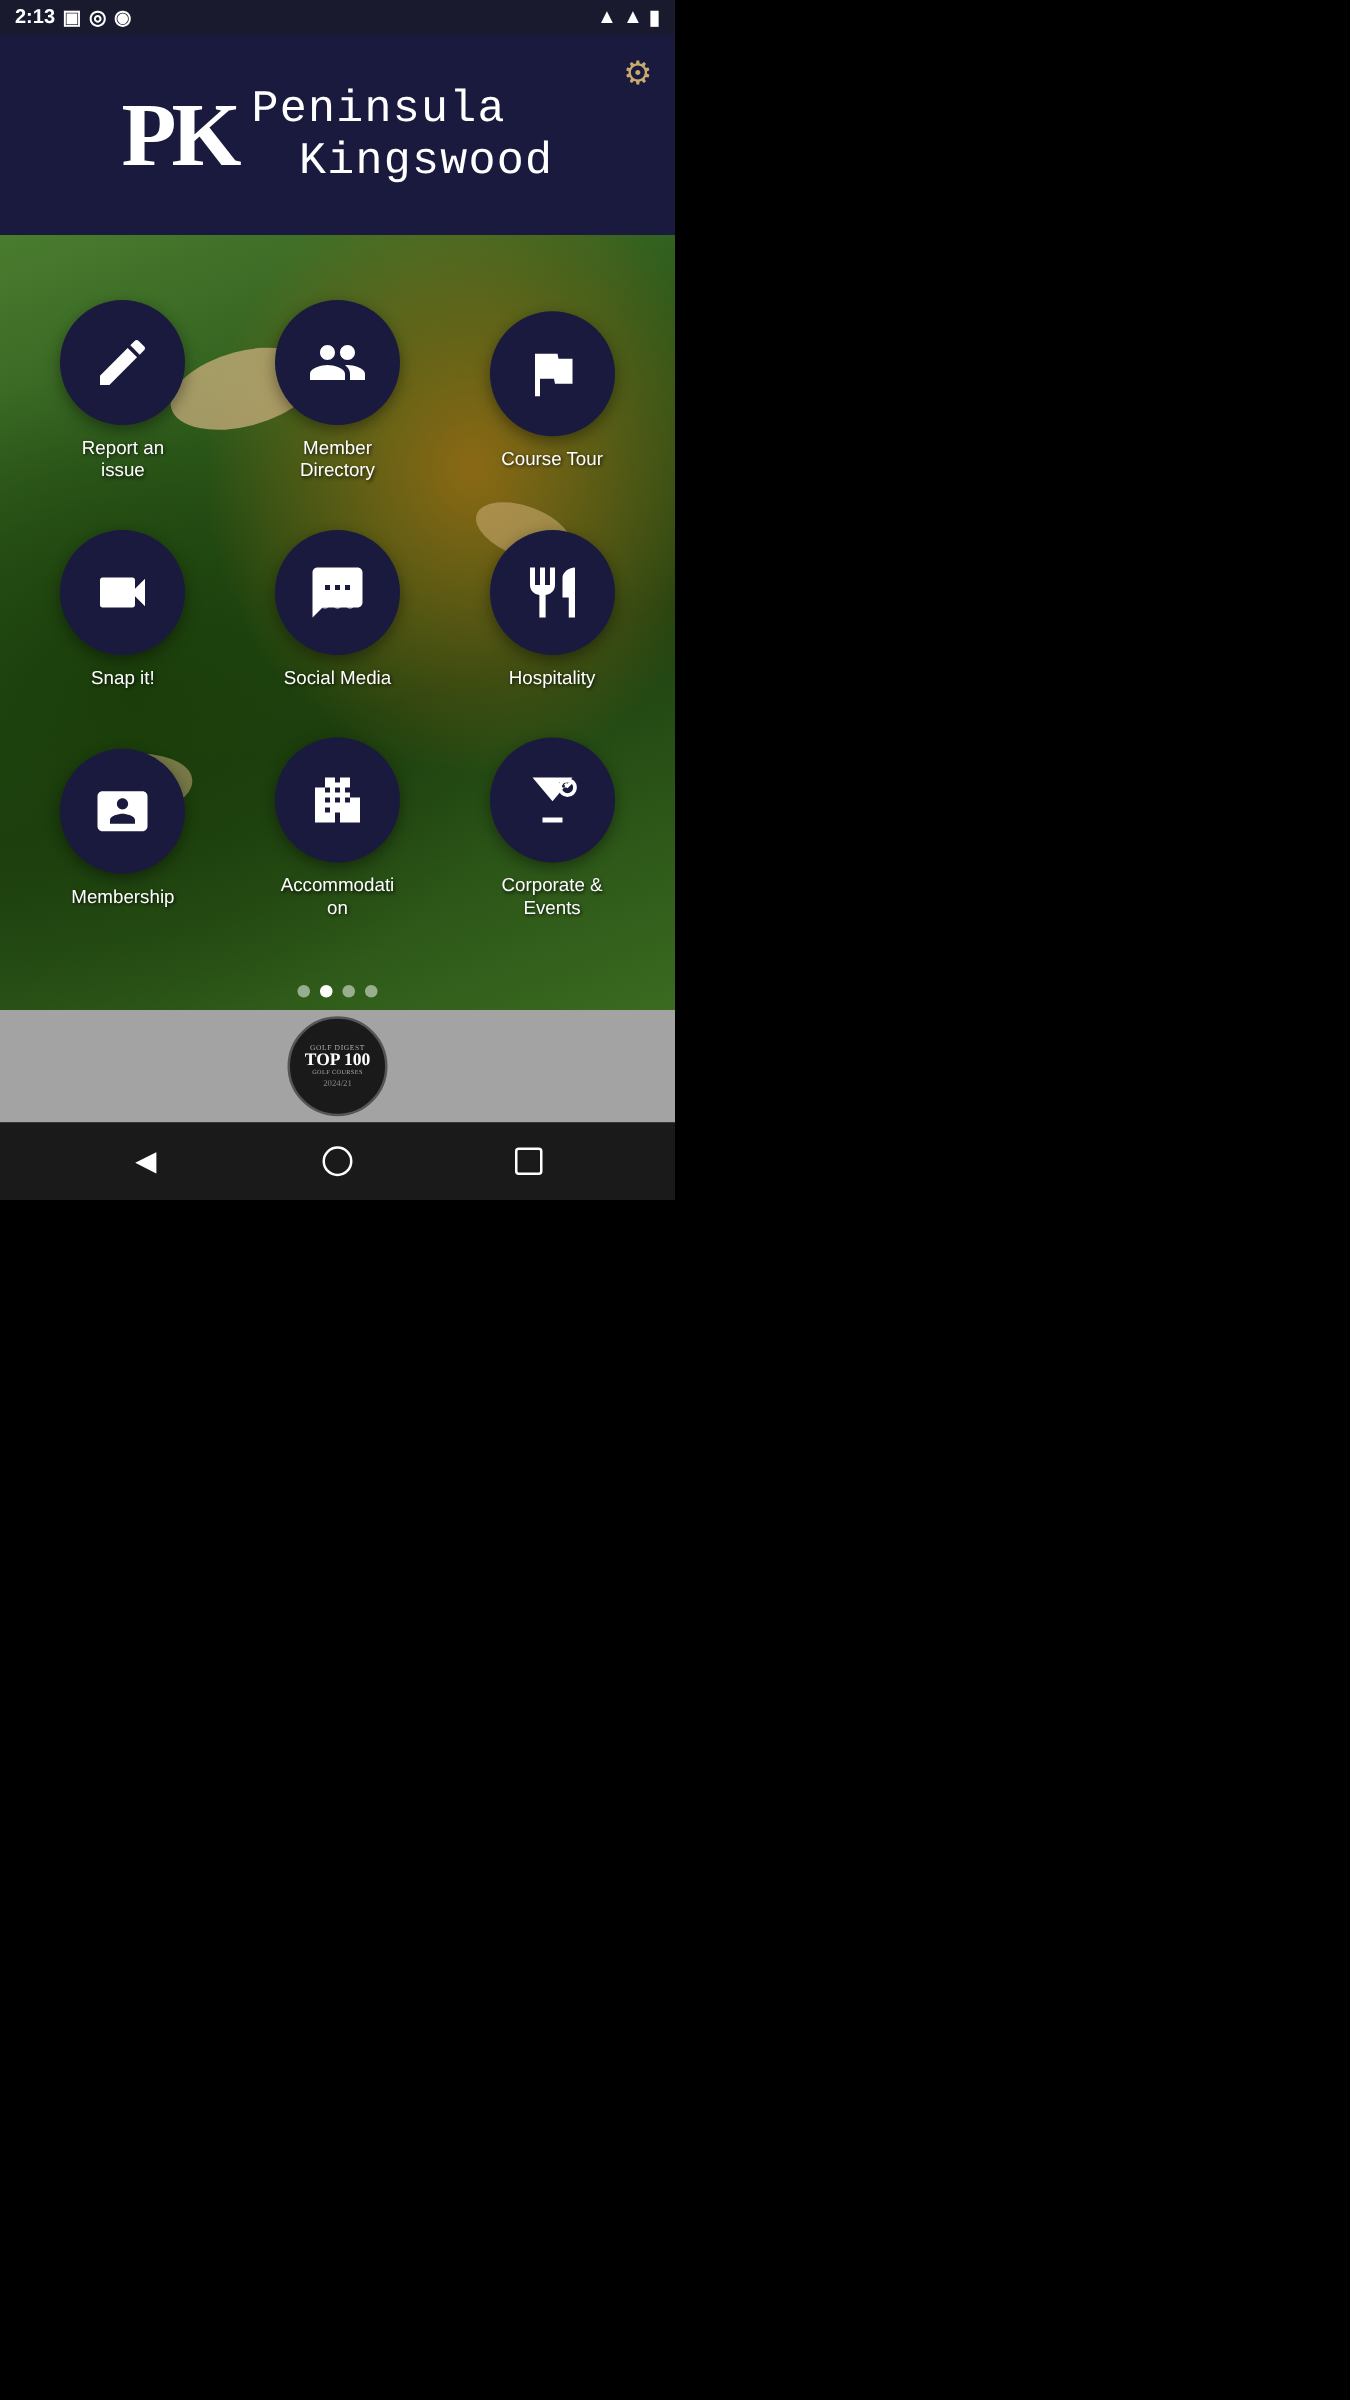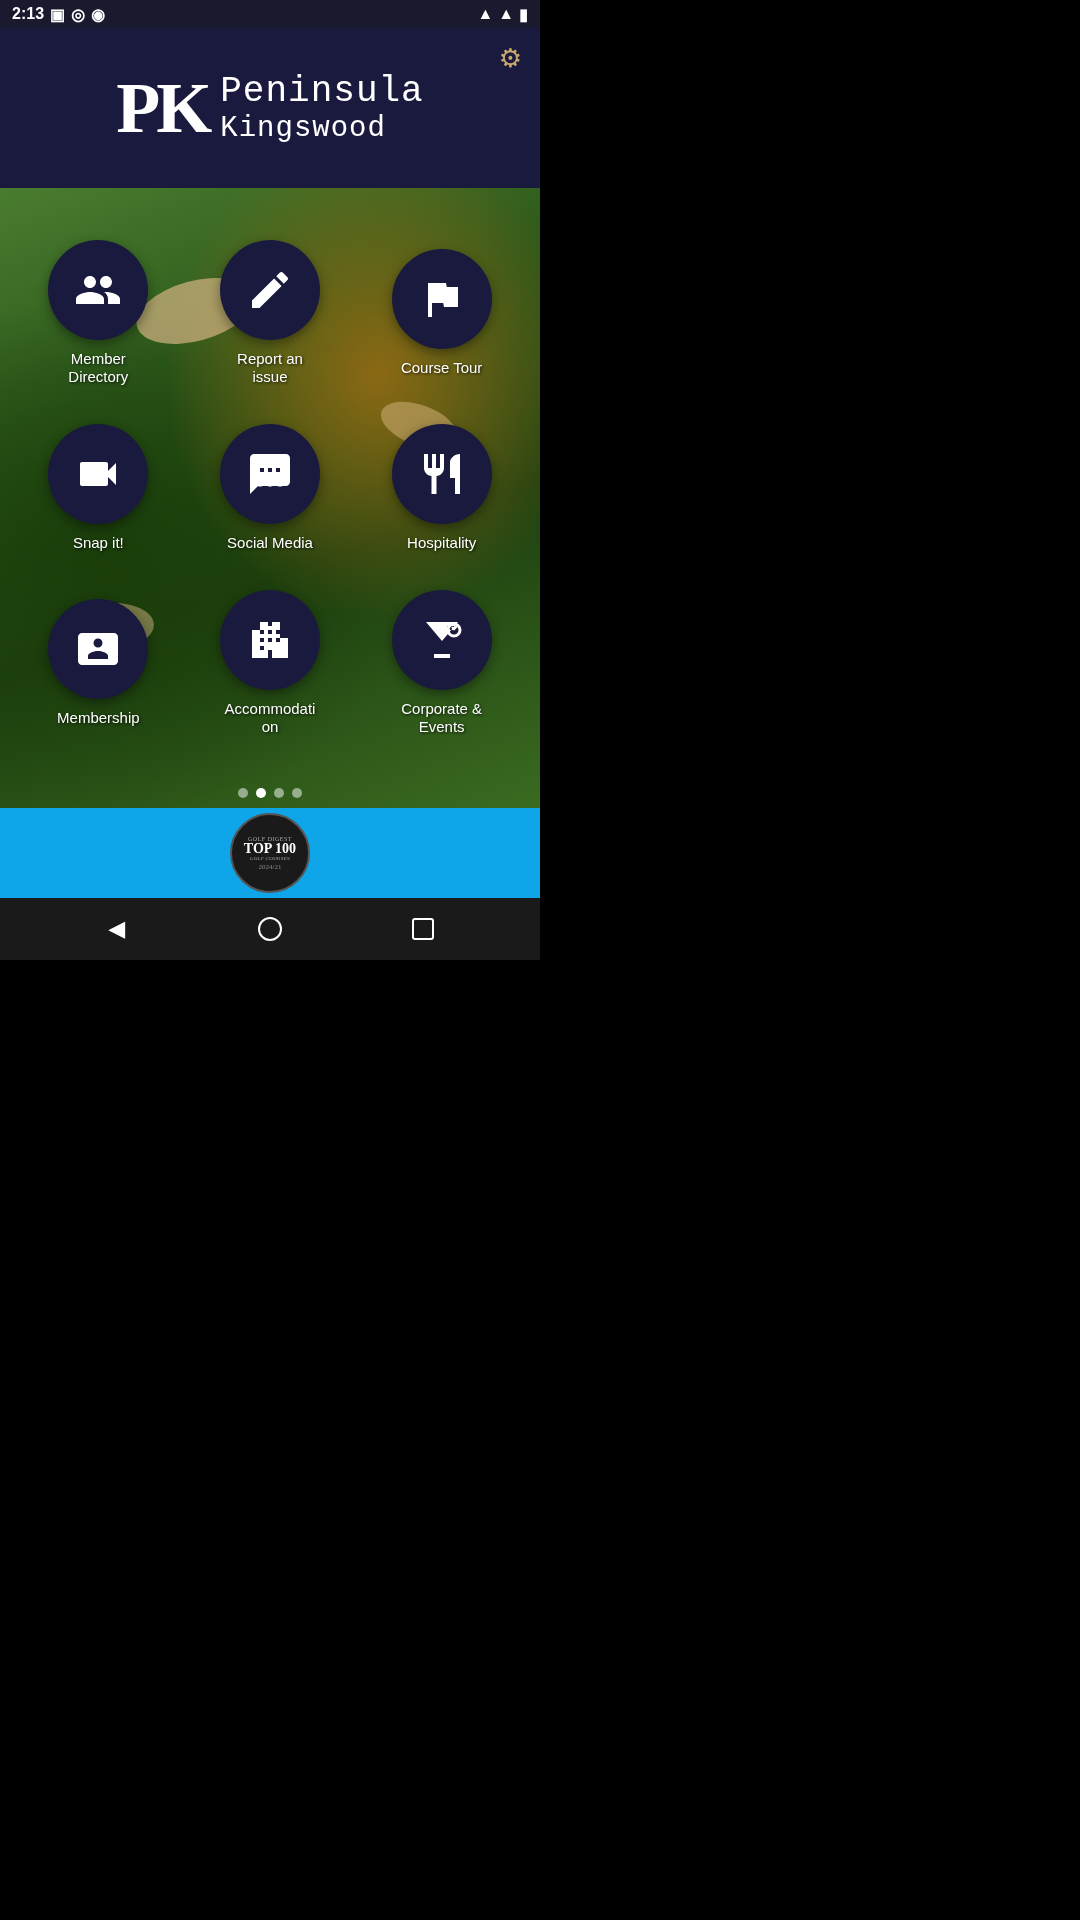--- a/index.html
+++ b/index.html
@@ -63,24 +63,25 @@
     }
 
     .logo-text .line1 {
       font-size: 36px;
       font-weight: 300;
       display: block;
       letter-spacing: 1px;
     }
 
     .logo-text .line2 {
-      font-size: 29px;
+      font-size: 36px;
       font-weight: 300;
       display: block;
       letter-spacing: 1px;
+      margin-left: 38px;
     }
 
     .gear-icon {
       position: absolute;
       top: 15px;
       right: 18px;
       font-size: 26px;
       color: #c8a96e;
       cursor: pointer;
     }
@@ -208,21 +209,21 @@
       background: rgba(255,255,255,0.5);
     }
 
     .dot.active {
       background: white;
     }
 
     
     .footer-logo {
       height: 90px;
-      background: #0ea5e9;
+      background: #a3a3a3;
       display: flex;
       align-items: center;
       justify-content: center;
     }
 
     .top100-badge {
       width: 80px;
       height: 80px;
       border-radius: 50%;
       background: #1a1a1a;
@@ -330,33 +331,33 @@
   <div class="bg-golf"></div>
   <div class="bunker1"></div>
   <div class="bunker2"></div>
   <div class="bunker3"></div>
 
   <div class="menu-grid">
 
     <div class="menu-item">
       <div class="menu-circle">
         <svg viewBox="0 0 24 24">
+          <path d="M3 17.25V21h3.75L17.81 9.94l-3.75-3.75L3 17.25zM20.71 7.04c.39-.39.39-1.02 0-1.41l-2.34-2.34c-.39-.39-1.02-.39-1.41 0l-1.83 1.83 3.75 3.75 1.83-1.83z"></path>
+        </svg>
+      </div>
+      <span class="menu-label">Report an<br>issue</span>
+    </div>
+
+    <div class="menu-item">
+      <div class="menu-circle">
+        <svg viewBox="0 0 24 24">
           <path d="M16 11c1.66 0 2.99-1.34 2.99-3S17.66 5 16 5c-1.66 0-3 1.34-3 3s1.34 3 3 3zm-8 0c1.66 0 2.99-1.34 2.99-3S9.66 5 8 5C6.34 5 5 6.34 5 8s1.34 3 3 3zm0 2c-2.33 0-7 1.17-7 3.5V19h14v-2.5c0-2.33-4.67-3.5-7-3.5zm8 0c-.29 0-.62.02-.97.05 1.16.84 1.97 1.97 1.97 3.45V19h6v-2.5c0-2.33-4.67-3.5-7-3.5z"></path>
         </svg>
       </div>
       <span class="menu-label">Member<br>Directory</span>
-    </div>
-
-    <div class="menu-item">
-      <div class="menu-circle">
-        <svg viewBox="0 0 24 24">
-          <path d="M3 17.25V21h3.75L17.81 9.94l-3.75-3.75L3 17.25zM20.71 7.04c.39-.39.39-1.02 0-1.41l-2.34-2.34c-.39-.39-1.02-.39-1.41 0l-1.83 1.83 3.75 3.75 1.83-1.83z"></path>
-        </svg>
-      </div>
-      <span class="menu-label">Report an<br>issue</span>
     </div>
 
     <div class="menu-item">
       <div class="menu-circle">
         <svg viewBox="0 0 24 24">
           <path d="M14.4 6L14 4H5v17h2v-7h5.6l.4 2h7V6z"></path>
         </svg>
       </div>
       <span class="menu-label">Course Tour</span>
     </div>

